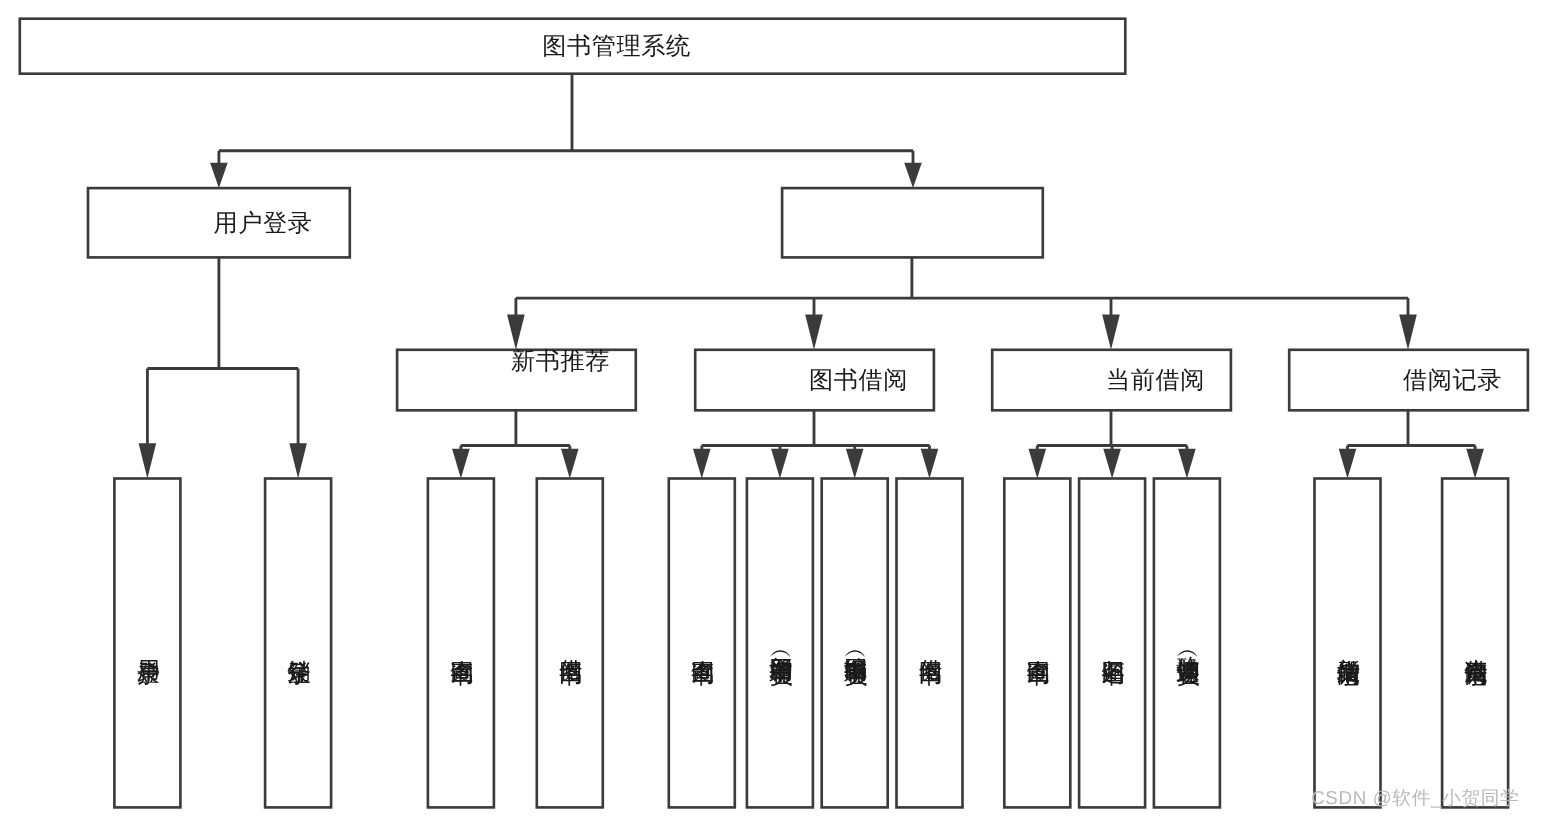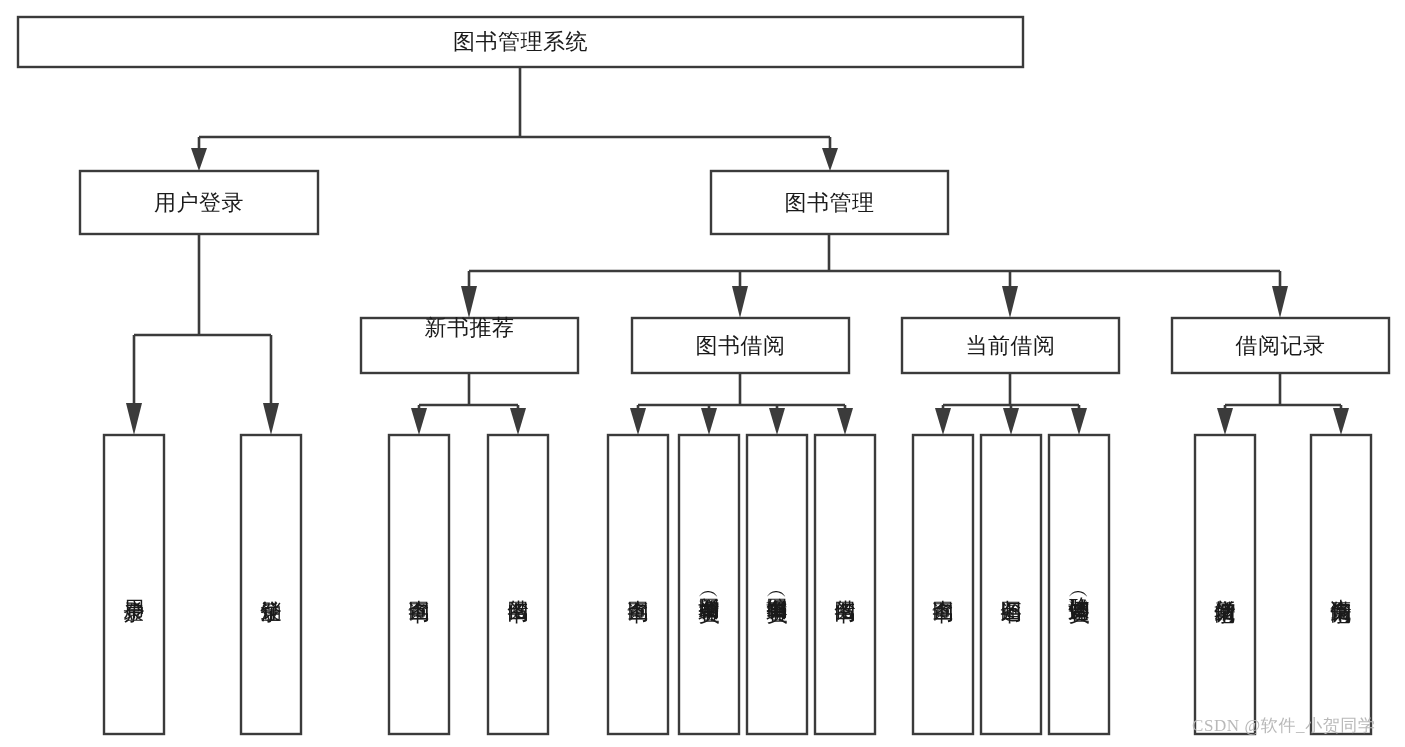--- a/index.html
+++ b/index.html
@@ -46,36 +46,37 @@
     align-items: center;
     justify-content: center;
     color: #1a1a1a;
     line-height: 1.14;
     pointer-events: none;
     text-align: center;
   }
   .node-label.horizontal {
     font-size: 22px;
     letter-spacing: 0.5px;
+    margin-left: 40px;
   }
   .node-label.vertical {
     writing-mode: vertical-rl;
     text-orientation: upright;
     font-size: 21px;
     letter-spacing: 1px;
     align-items: center;
     justify-content: center;
   }
   .watermark {
     position: absolute;
     font-size: 17px;
     color: #b9b9b9;
     letter-spacing: 0.6px;
     white-space: nowrap;
-    font-family: Liberation Serif, serif;
+    font-family: Liberation Sans, sans-serif;
   }
 </style>
 </head>
 <body>
 
 <div id="diagram-root">
 
   <svg class="diagram-canvas" viewBox="0 0 1405 747">
 
     <rect class="node-box" x="18" y="17" width="1005" height="50"></rect>
@@ -160,21 +161,20 @@
     <path class="connector-line" d="M1280,373 L1280,405"></path>
     <path class="connector-line" d="M1225,405 L1341,405"></path>
     <path class="connector-line" d="M1225,405 L1225,414"></path>
     <path class="connector-line" d="M1341,405 L1341,414"></path>
     <polygon class="arrow-head" points="1217,408 1233,408 1225,435"></polygon>
     <polygon class="arrow-head" points="1333,408 1349,408 1341,435"></polygon>
   </svg>
 
   <div class="node-label horizontal" style="left:18px;  top:17px;  width:1005px; height:50px;">图书管理系统</div>
   <div class="node-label horizontal" style="left:80px;  top:171px; width:238px;  height:63px;">用户登录</div>
-  <div class="node-label horizontal" style="left:711px; top:171px; width:237px;  height:63px;">图书管理</div>
 
   <div class="node-label horizontal" style="left:361px;  top:300px; width:217px; height:55px;">新书推荐</div>
   <div class="node-label horizontal" style="left:902px;  top:318px; width:217px; height:55px;">当前借阅</div>
   <div class="node-label horizontal" style="left:632px;  top:318px; width:217px; height:55px;">图书借阅</div>
   <div class="node-label horizontal" style="left:1172px; top:318px; width:217px; height:55px;font-family:Liberation Serif, serif;">借阅记录</div>
 
   <div class="node-label vertical" style="left:104px; top:435px; width:60px; height:299px;">用户登录</div>
   <div class="node-label vertical" style="left:241px; top:435px; width:60px; height:299px;">注销登录</div>
 
   <div class="node-label vertical" style="left:389px; top:435px; width:60px; height:299px;">查询图书</div>

